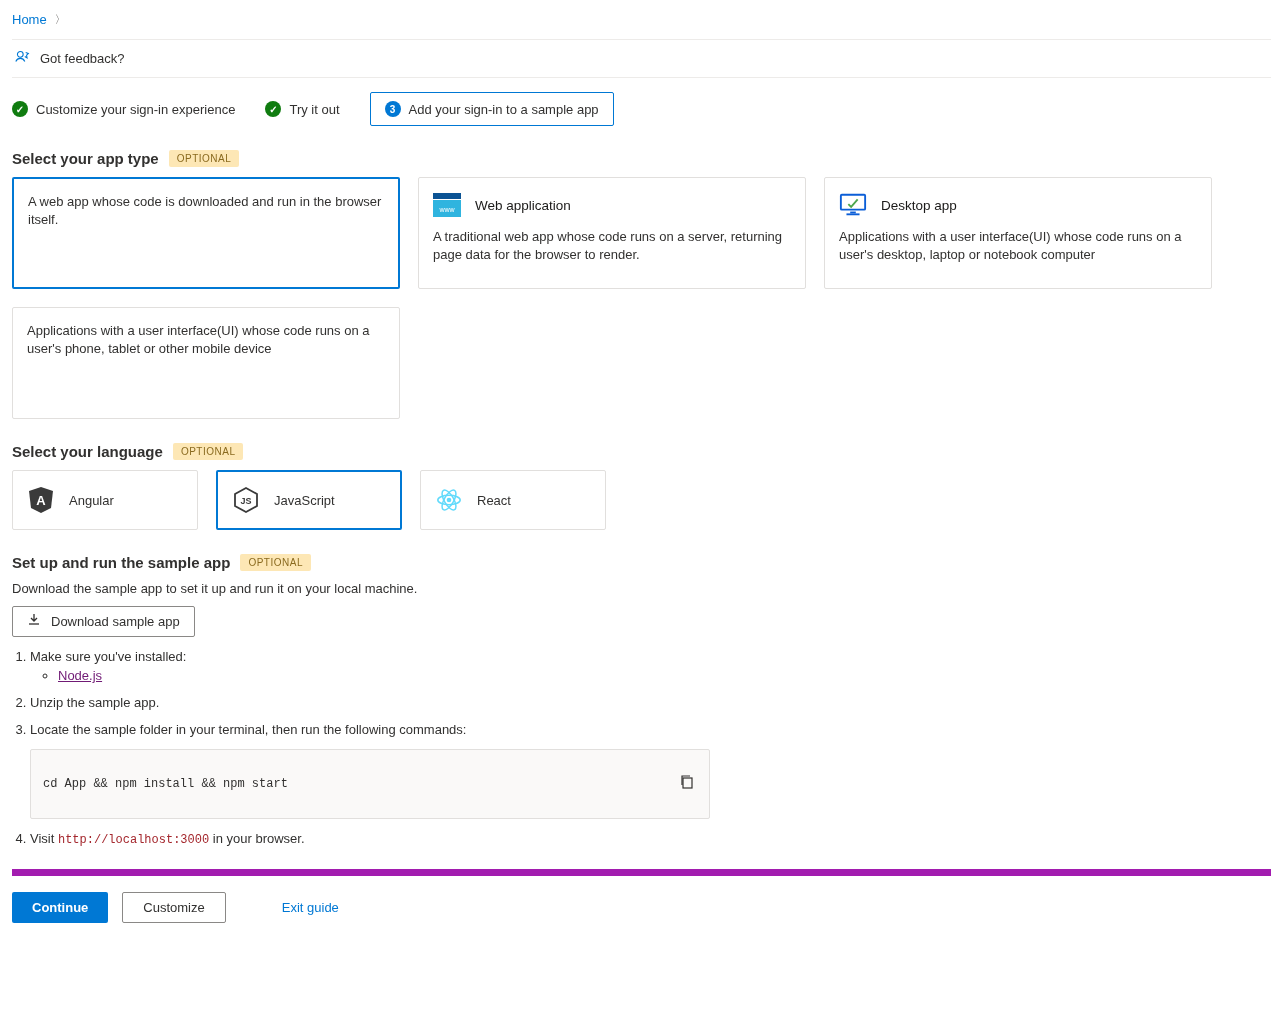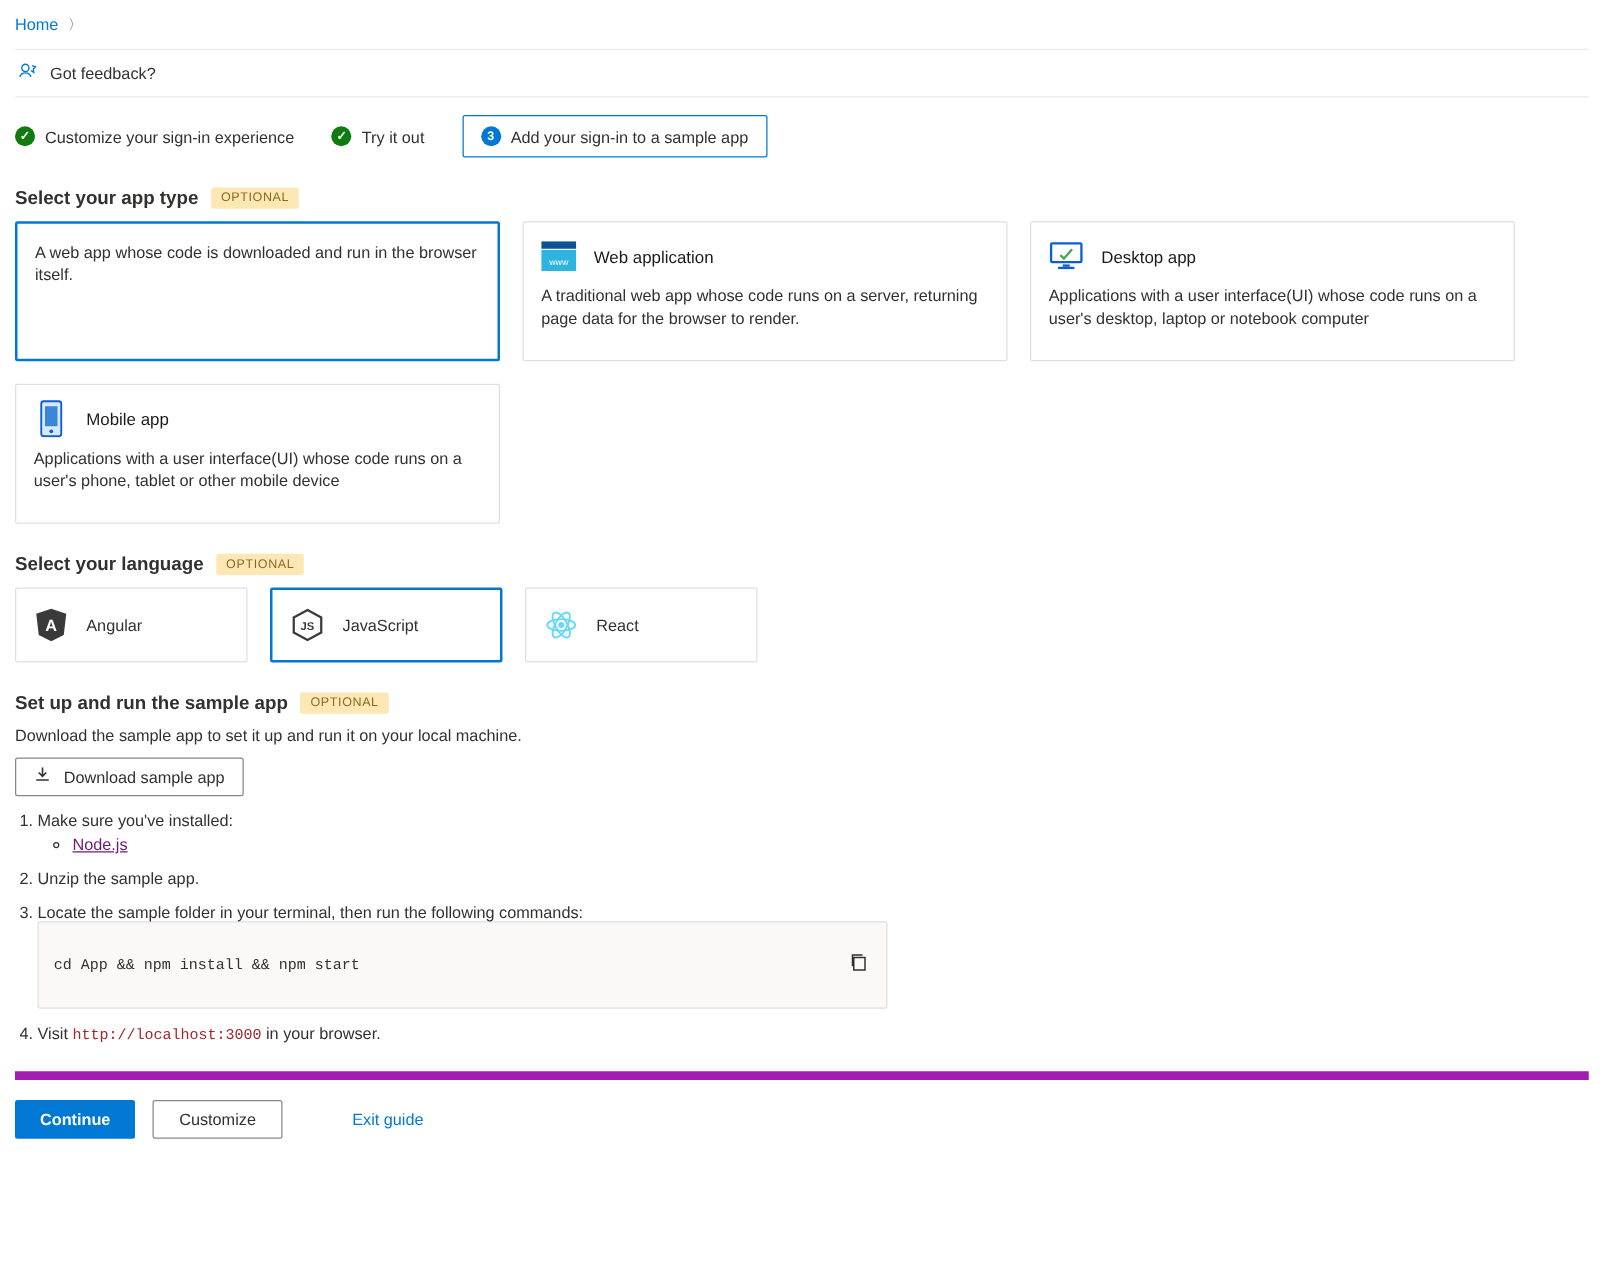--- a/index.html
+++ b/index.html
@@ -246,30 +246,20 @@
             <rect x="8" y="22" width="14" height="2" fill="#0b5ed7"></rect>
             <path d="M10 12 l3 3 l7-8" stroke="#4da64d" stroke-width="2" fill="none"></path>
           </svg>
         </span>
         <span class="card-title">Desktop app</span>
       </div>
       <div class="card-desc">Applications with a user interface(UI) whose code runs on a user's desktop, laptop or notebook computer</div>
     </div>
 
     <div class="card">
-      <div class="card-head">
-        <span class="card-icon">
-          <svg width="20" height="30" viewBox="0 0 20 30">
-            <rect x="2" y="1" width="16" height="28" rx="2" fill="#d9e8f5" stroke="#0b5ed7" stroke-width="1.5"></rect>
-            <rect x="5" y="5" width="10" height="16" fill="#3a86d6"></rect>
-            <circle cx="10" cy="25" r="1.5" fill="#0b5ed7"></circle>
-          </svg>
-        </span>
-        <span class="card-title">Mobile app</span>
-      </div>
       <div class="card-desc">Applications with a user interface(UI) whose code runs on a user's phone, tablet or other mobile device</div>
     </div>
   </div>
 
   
   <div class="section-title">
     <h2>Select your language</h2>
     <span class="badge-optional">OPTIONAL</span>
   </div>
 
@@ -325,21 +315,21 @@
   <ol class="instructions">
     <li>
       <span>Make sure you've installed:</span>
       <ul>
           <li><a href="#">Node.js</a></li>
         </ul>
     </li>
     <li>Unzip the sample app.</li>
     <li>
       <span>Locate the sample folder in your terminal, then run the following commands:</span>
-      <div class="code-block" style="margin-top:0;">
+      <div class="code-block" style="margin-top:12px;">
         <span>cd App &amp;&amp; npm install &amp;&amp; npm start</span>
         <span class="copy-btn">
           <svg width="16" height="16" viewBox="0 0 16 16">
             <rect x="4" y="4" width="9" height="10" fill="none" stroke="#323130" stroke-width="1.2"></rect>
             <path d="M3 11 V2 H11" fill="none" stroke="#323130" stroke-width="1.2"></path>
           </svg>
         </span>
       </div>
     </li>
     <li>

